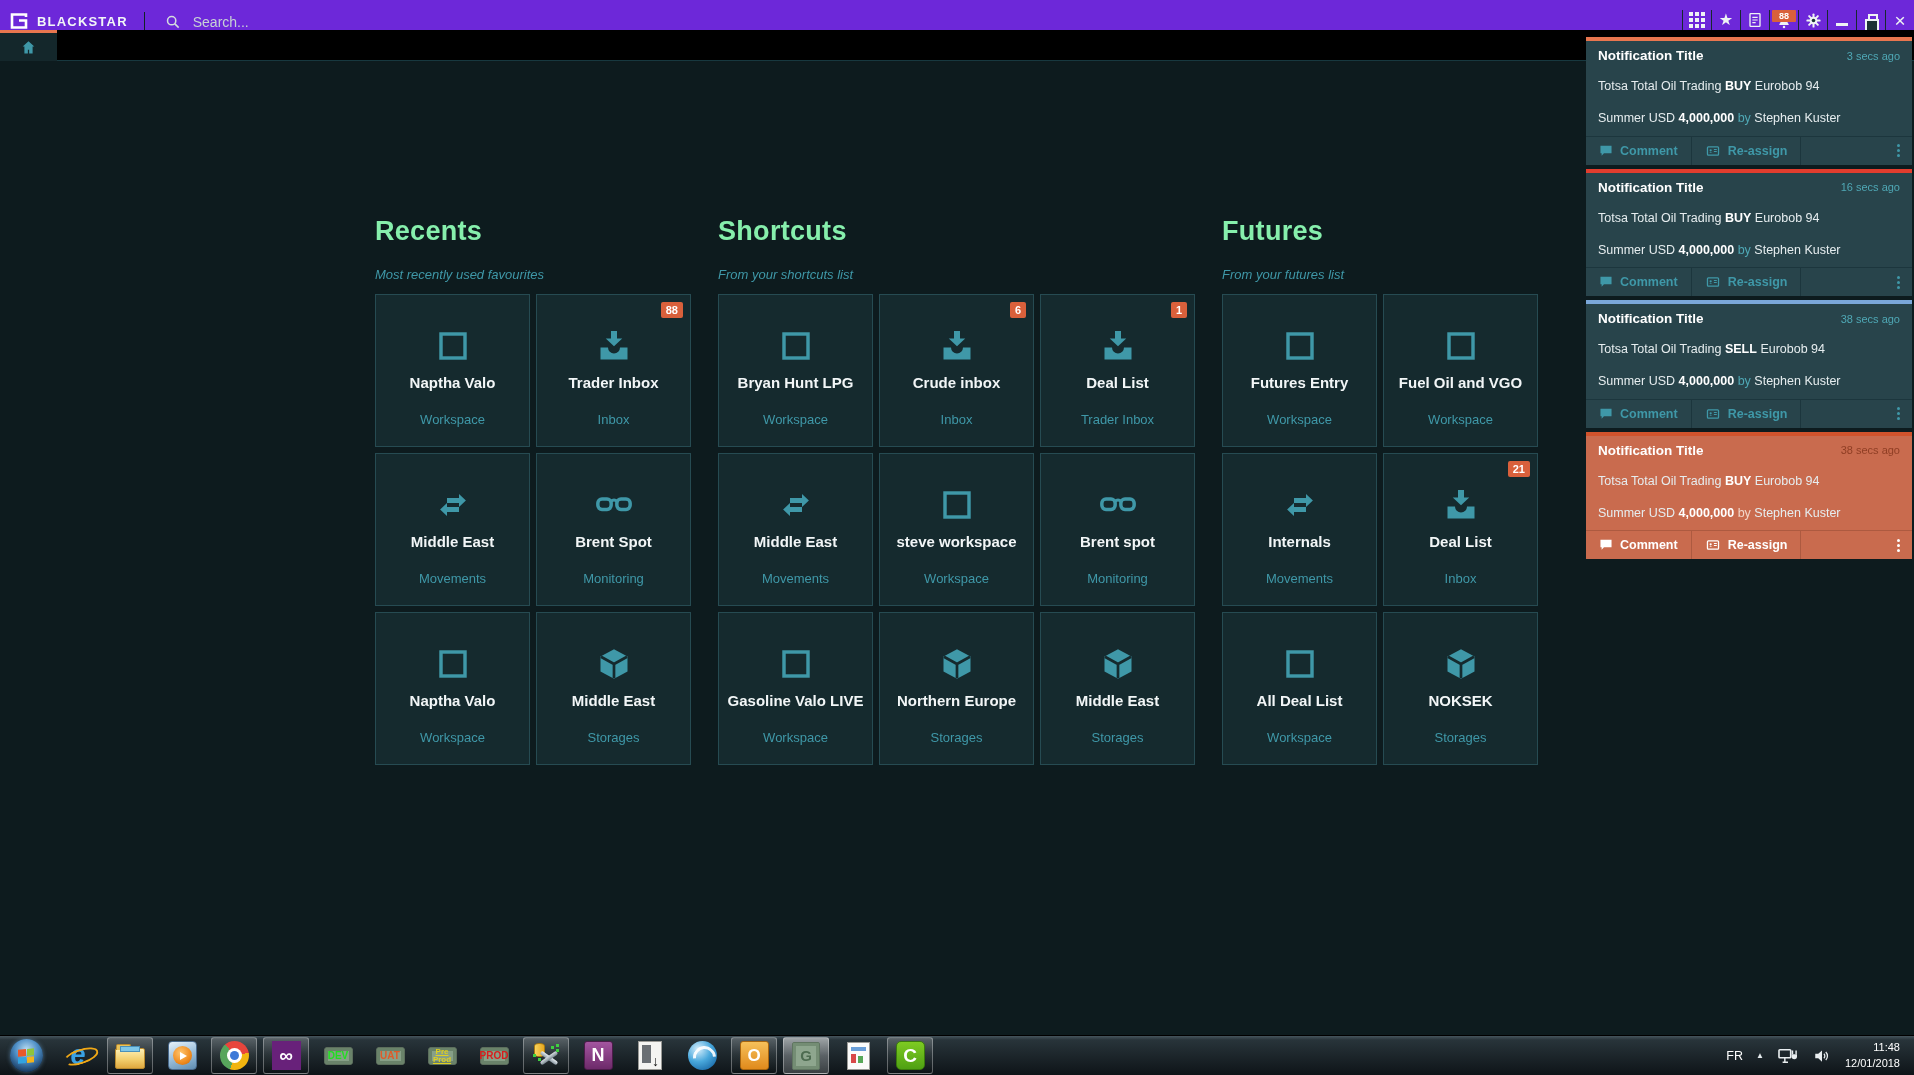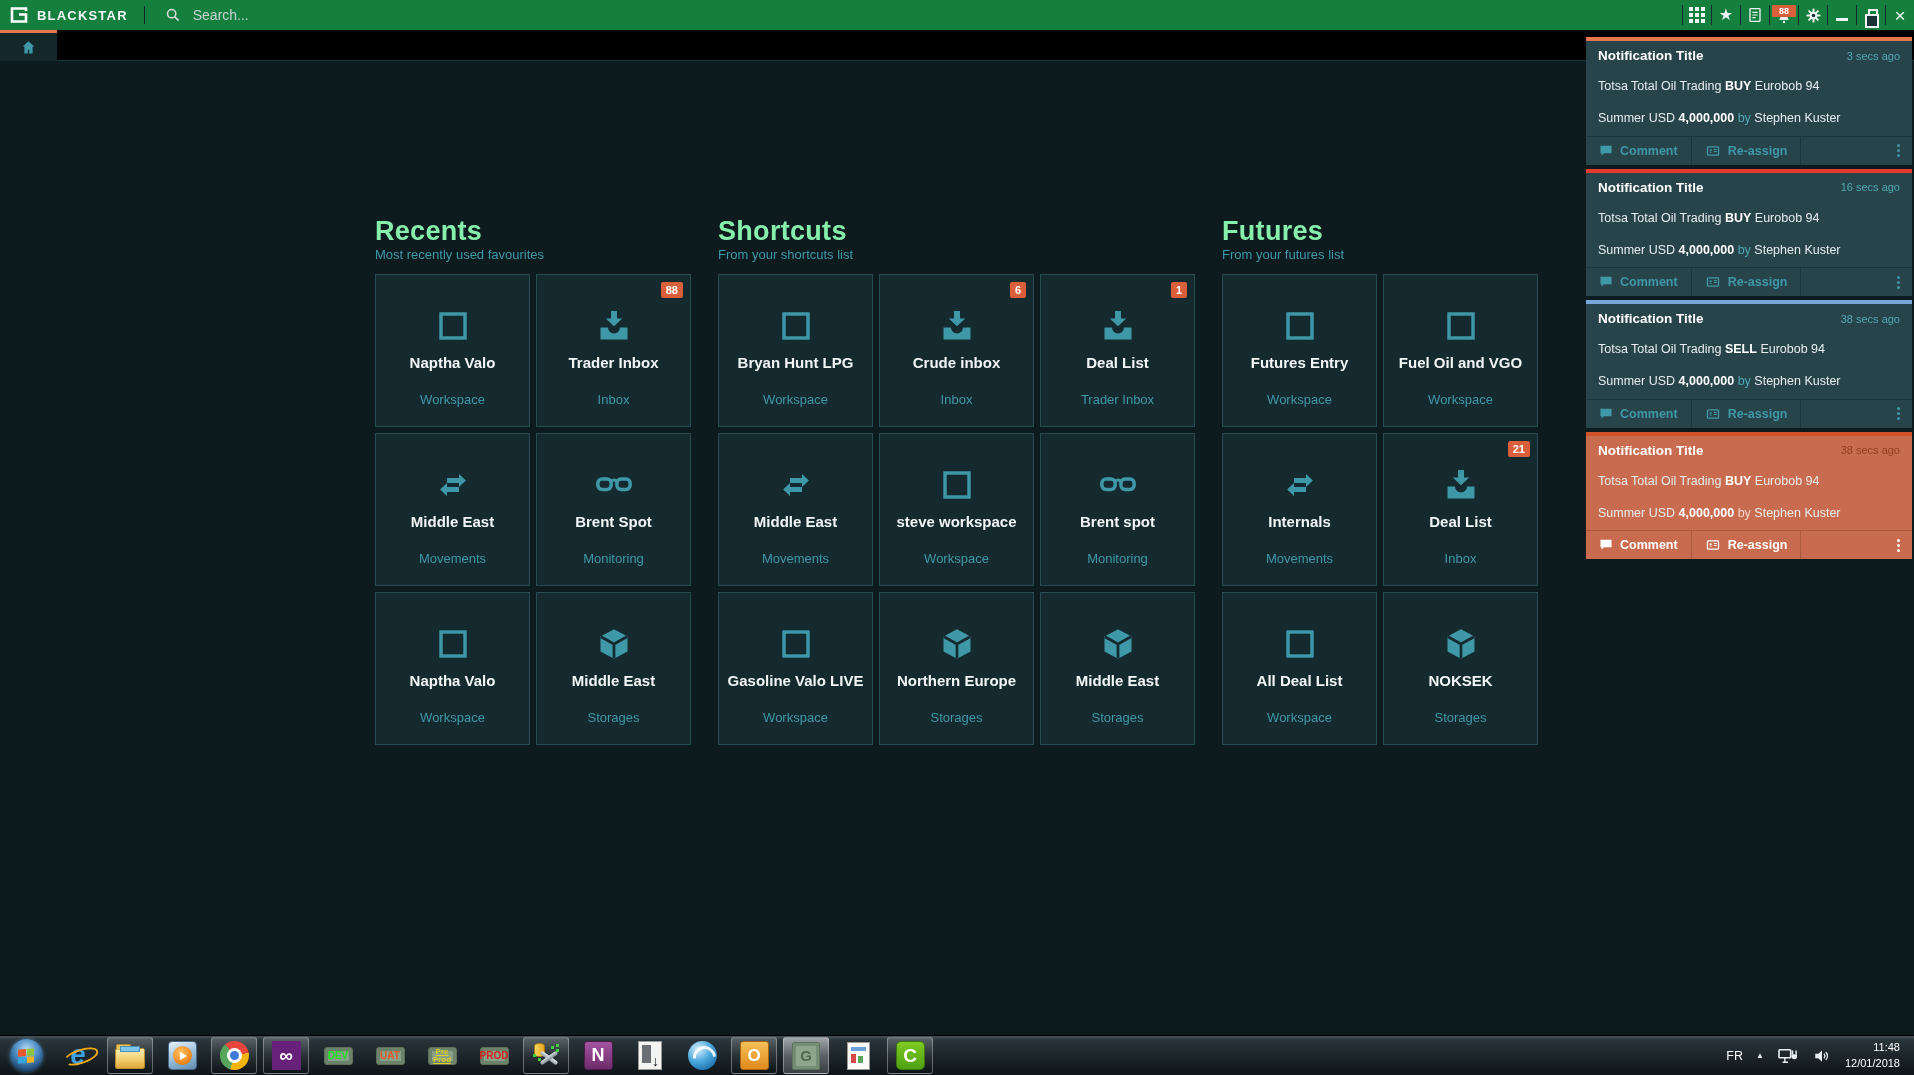--- a/index.html
+++ b/index.html
@@ -7,21 +7,21 @@
   body {
     font-family:"Liberation Sans", sans-serif;
     background:#0d1b1e;
     position:relative;
     overflow:hidden;
     color:#e9eef0;
   }
   svg { display:block; }
 
   
-  .topbar { height:30px; background:#15803d; display:flex; align-items:center; }
+  .topbar { height:30px; background:#6d28d9; display:flex; align-items:flex-end; }
   .brand { display:flex; align-items:center; gap:9px; padding:0 16px 0 10px; border-right:1px solid #102327; }
   .brand-logo { width:18px; height:18px; }
   .brand-name { color:#f2f6f7; font-size:13px; font-weight:bold; letter-spacing:1.2px; }
   .searchbox { display:flex; align-items:center; gap:12px; padding-left:20px; width:300px; }
   .search-placeholder { color:#c7d2d5; font-size:14px; }
   .topbar-right { margin-left:auto; display:flex; align-items:stretch; }
   .tb-btn { width:29px; display:flex; align-items:center; justify-content:center; position:relative; color:#eef3f4; border-left:1px solid #16292e; cursor:default; }
   .grid-glyph { display:grid; grid-template-columns:repeat(3,4px); grid-template-rows:repeat(3,4px); gap:2px; }
   .grid-glyph i { background:#eef3f4; }
   .star-glyph { font-size:16px; line-height:1; color:#eef3f4; }
@@ -31,21 +31,21 @@
   .restore-glyph::before { content:""; position:absolute; left:-5px; top:3px; width:10px; height:10px; border:2px solid #eef3f4; background:#1c3136; }
   .close-glyph { font-size:19px; line-height:1; color:#eef3f4; }
 
   
   .tabbar { height:31px; background:#000; border-bottom:1px solid #17383f; position:relative; }
   .tab-home { position:absolute; left:0; top:0; width:57px; height:31px; background:#14272b; border-top:3px solid #e8764f; display:flex; align-items:center; justify-content:center; }
 
   
   .dashboard { position:absolute; left:375px; top:216px; display:flex; gap:27px; }
   .section-title { font-size:27px; font-weight:700; color:#86efac; letter-spacing:.3px; }
-  .section-sub { font-size:13px; color:#3f98a8; margin-top:0; }
+  .section-sub { font-size:13px; color:#3f98a8; margin-top:20px;font-style:italic; }
   .tile-grid { display:grid; gap:6px; margin-top:12px; }
   .cols-2 { grid-template-columns:repeat(2,155px); }
   .cols-3 { grid-template-columns:repeat(3,155px); }
   .tile { height:153px; background:#152a2e; border:1px solid #264b52; position:relative;
           display:flex; flex-direction:column; align-items:center; padding-top:32px; cursor:default; }
   .tile-icon { color:#3f98a8; height:38px; display:flex; align-items:center; }
   .tile-title { margin-top:10px; font-size:15px; font-weight:bold; color:#f2f6f7; text-align:center; line-height:1.1; padding:0 4px; }
   .tile-sub { margin-top:20px; font-size:13px; color:#3f98a8; }
   .tile-badge { position:absolute; top:7px; right:7px; background:#d9603b; color:#fff; font-size:11px; font-weight:bold; padding:2px 5px; border-radius:2px; }
 

